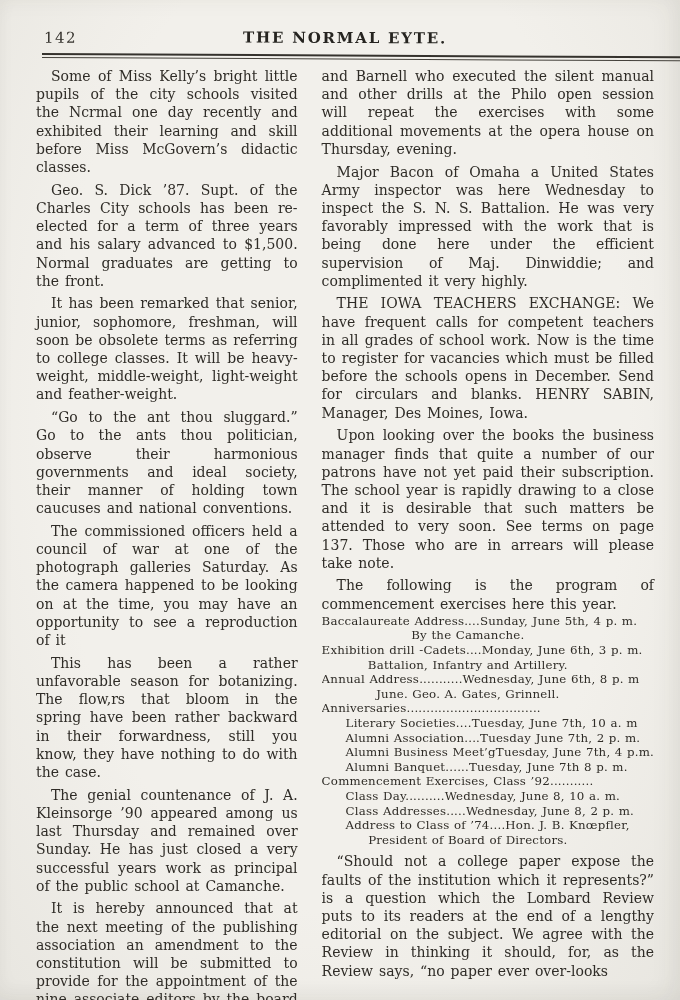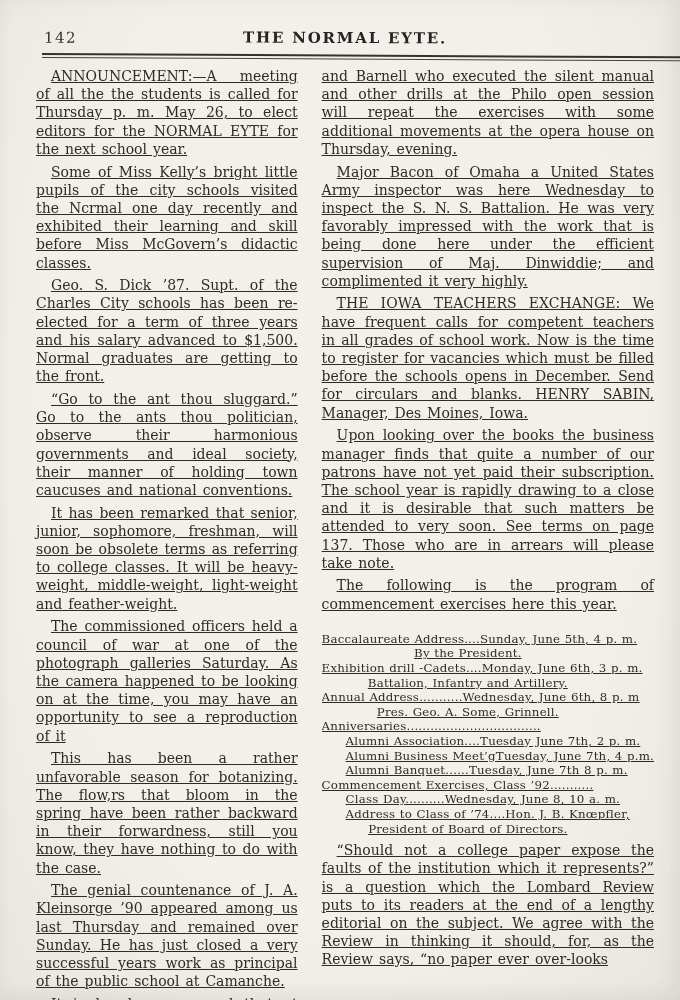--- a/index.html
+++ b/index.html
@@ -9,21 +9,20 @@
     background: #e9e7e1;
     font-family: "DejaVu Serif", "Liberation Serif", serif;
     overflow: hidden;
   }
   .page {
     position: relative;
     width: 680px; height: 1000px;
     background: radial-gradient(ellipse at 50% 42%, #f2f0eb 60%, #e8e6e0 100%);
     box-shadow: inset -10px 0 22px rgba(60,55,45,0.05), inset 0 -8px 18px rgba(60,55,45,0.04);
     color: #2e2b26;
-    text-decoration: underline;
   }
   .content { padding: 26px 26px 0 36px; }
 
   
   .hdr {
     position: relative;
     height: 24px;
     transform: rotate(0.25deg);
   }
   .pageno {
@@ -87,52 +86,53 @@
 
     <div class="hdr">
       <span class="pageno">142</span>
       <span class="masthead">THE NORMAL EYTE.</span>
     </div>
     <div class="rule"></div>
 
     <div class="columns">
 
       <div class="col">
-        <p class="para">ANNOUNCEMENT:—A meeting of all the the students is called for Thursday p. m. May 26, to elect editors for the NORMAL EYTE for the next school year.</p>
         <p class="para">Some of Miss Kelly’s bright little pupils of the city schools visited the Ncrmal one day recently and exhibited their learning and skill before Miss McGovern’s didactic classes.</p>
         <p class="para">Geo. S. Dick ’87. Supt. of the Charles City schools has been re-elected for a term of three years and his salary advanced to $1,500.  Normal graduates are getting to the front.</p>
+        <p class="para">It has been remarked that senior, junior, sophomore, freshman, will soon be obsolete terms as referring to college classes.  It will be heavy-weight, middle-weight, light-weight and feather-weight.</p>
         <p class="para">“Go to the ant thou sluggard.”  Go to the ants thou politician, observe their harmonious governments and ideal society, their manner of holding town caucuses and national conventions.</p>
-        <p class="para">It has been remarked that senior, junior, sophomore, freshman, will soon be obsolete terms as referring to college classes.  It will be heavy-weight, middle-weight, light-weight and feather-weight.</p>
         <p class="para">The commissioned officers held a council of war at one of the photograph galleries Saturday.  As the camera happened to be looking on at the time, you may have an opportunity to see a reproduction of it</p>
         <p class="para">This has been a rather unfavorable season for botanizing.  The flow,rs that bloom in the spring have been rather backward in their forwardness, still you know, they have nothing to do with the case.</p>
         <p class="para">The genial countenance of J. A. Kleinsorge ’90 appeared among us last Thursday and remained over Sunday.  He has just closed a very successful years work as principal of the public school at Camanche.</p>
         <p class="para">It is hereby announced that at the next meeting of the publishing association an amendment to the constitution will be submitted to provide for the appointment of the nine associate editors by the board of managers, instead of electing them by a popuiar vote.</p>
 
       </div>
 
       <div class="col">
         <p class="para no-indent">and Barnell who executed the silent manual and other drills at the Philo open session will repeat the exercises with some additional movements at the opera house on Thursday, evening.</p>
         <p class="para">Major Bacon of Omaha a United States Army inspector was here Wednesday to inspect the S. N. S. Battalion.  He was very favorably impressed with the work that is being done here under the efficient supervision of Maj. Dinwiddie; and complimented it very highly.</p>
         <p class="para">THE IOWA TEACHERS EXCHANGE:  We have frequent calls for competent teachers in all grades of school work.  Now is the time to register for vacancies which must be filled before the schools opens in December. Send for circulars and blanks. HENRY SABIN, Manager, Des Moines, Iowa.</p>
         <p class="para">Upon looking over the books the business manager finds that quite a number of our patrons have not yet paid their subscription. The school year is rapidly drawing to a close and it is desirable that such matters be attended to very soon.  See terms on page 137.  Those who are in arrears will please take note.</p>
-        <p class="para" style="margin-bottom:19px;">The following is the program of commencement exercises here this year.</p>
+        <p class="para" style="margin-bottom:1px;">The following is the program of commencement exercises here this year.</p>
 
         <div class="program">
           <div class="pline flush">Baccalaureate  Address....Sunday, June 5th, 4 p. m.</div>
-          <div class="pline center">By the President.</div>
+          <div class="pline center">By the Camanche.</div>
           <div class="pline flush">Exhibition drill -Cadets....Monday, June 6th, 3 p. m.</div>
           <div class="pline center">Battalion, Infantry and Artillery.</div>
           <div class="pline flush">Annual Address...........Wednesday, June 6th, 8 p. m</div>
-          <div class="pline center">Pres. Geo. A. Some, Grinnell.</div>
+          <div class="pline center">June. Geo. A. Gates, Grinnell.</div>
           <div class="pline flush">Anniversaries..................................</div>
+          <div class="pline indent">Literary Societies....Tuesday, June 7th, 10 a. m</div>
           <div class="pline indent">Alumni Association....Tuesday June 7th, 2 p. m.</div>
           <div class="pline indent">Alumni Business Meet’gTuesday, June 7th, 4 p.m.</div>
           <div class="pline indent">Alumni Banquet......Tuesday, June 7th 8 p. m.</div>
           <div class="pline flush">Commencement Exercises, Class ’92...........</div>
           <div class="pline indent">Class Day..........Wednesday, June 8, 10 a. m.</div>
+          <div class="pline indent">Class Addresses.....Wednesday, June 8, 2 p. m.</div>
           <div class="pline indent">Address to Class of ’74....Hon. J. B. Knœpfler,</div>
           <div class="pline center">President of Board of Directors.</div>
         </div>
 
         <p class="para">“Should not a college paper expose the faults of the institution which it represents?” is a question which the Lombard Review puts to its readers at the end of a lengthy editorial on the subject.  We agree with the Review in thinking it should, for, as the Review says, “no paper ever over-looks</p>
       </div>
 
     </div>
   </div>
 </div>

